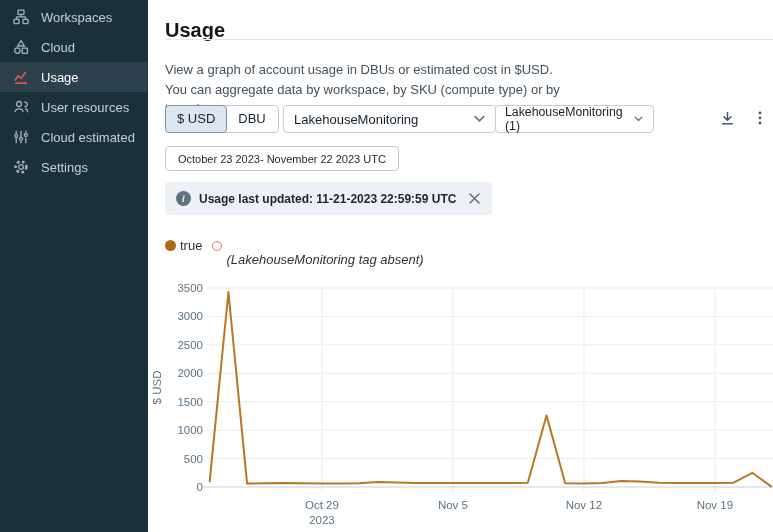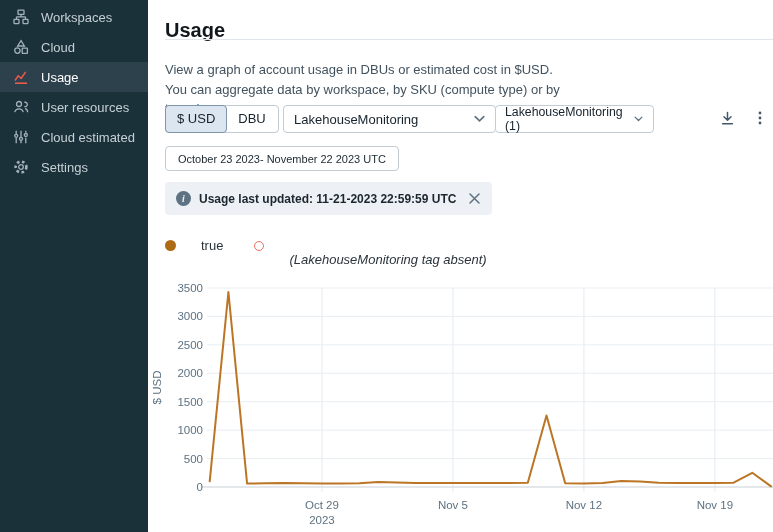--- a/index.html
+++ b/index.html
@@ -33,21 +33,21 @@
   .icon-btn{position:absolute;top:109px;width:18px;height:18px;display:flex;align-items:center;justify-content:center;color:#44596b;cursor:pointer;}
   .btn-download{left:570px;}
   .btn-kebab{left:603px;}
   .date-btn{position:absolute;left:17px;top:146px;height:25px;border:1px solid #c2ccd4;border-radius:4px;box-sizing:border-box;display:flex;align-items:center;padding:0 12px;font-size:11px;color:#1b2830;background:#fff;cursor:pointer;white-space:nowrap;}
   
   .banner{position:absolute;left:17px;top:182px;height:33px;background:#edf1f6;border-radius:4px;display:inline-flex;align-items:center;gap:8px;padding:0 11px;}
   .info-ic{width:15px;height:15px;border-radius:50%;background:#5d7282;color:#edf1f6;font-size:10px;font-weight:700;display:flex;align-items:center;justify-content:center;font-family:"Liberation Serif",serif;font-style:italic;}
   .banner .txt{font-size:12px;font-weight:700;color:#1c262e;white-space:nowrap;}
   .banner .close{display:flex;color:#5d7282;cursor:pointer;margin-left:4px;}
   
-  .legend{position:absolute;left:17px;top:224px;display:flex;align-items:center;gap:25px;font-size:13px;color:#2a343c;}
+  .legend{position:absolute;left:17px;top:224px;display:flex;align-items:center;gap:4px;font-size:13px;color:#2a343c;}
   .lg-dot{width:11px;height:11px;border-radius:50%;}
   .lg-open{width:10px;height:10px;border-radius:50%;border:1.5px solid #ed6e63;box-sizing:border-box;margin-left:6px;background:#fff;}
   .lg-italic{font-style:italic;margin-top:28px;}
   
   .chart-wrap{position:absolute;left:0;top:268px;width:625px;height:264px;}
   .tick{fill:#5d7282;font-size:11.5px;font-family:"Liberation Sans",sans-serif;}
 </style>
 </head>
 <body>
 

